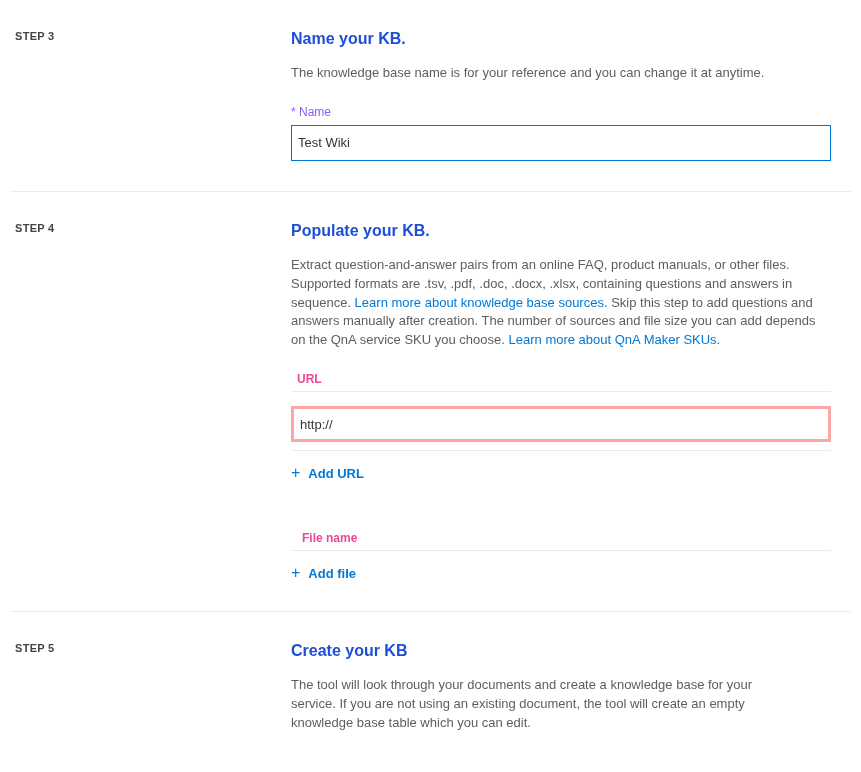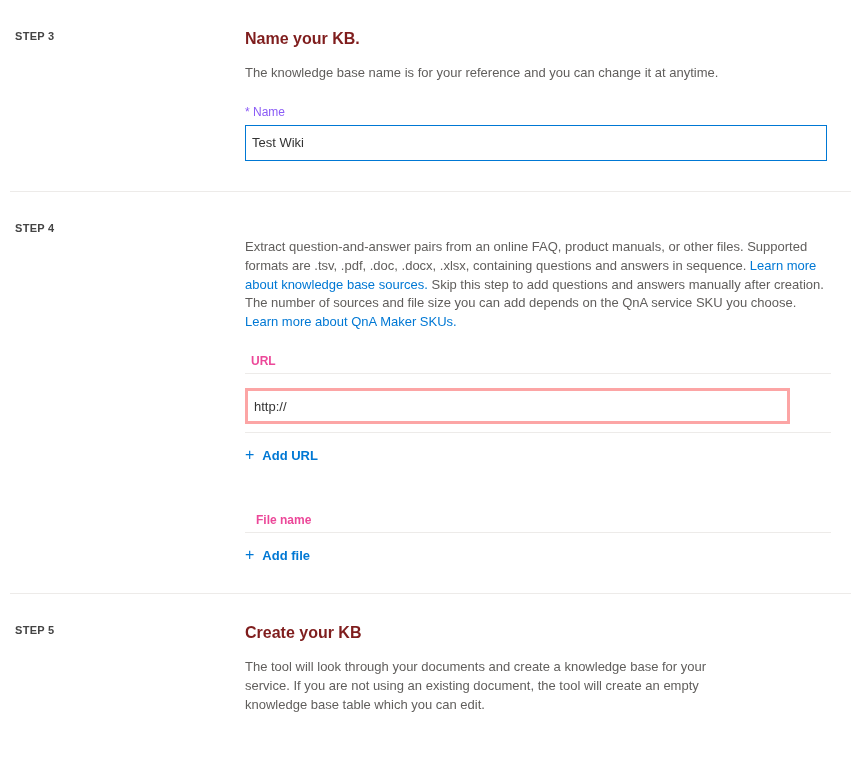--- a/index.html
+++ b/index.html
@@ -1,15 +1,15 @@
 <!DOCTYPE html>
 <html><head>
   <meta charset="utf-8">
   <style>
-    * { box-sizing: border-box; margin: 0; padding: 0; }
+    * { box-sizing: border-box; margin: 0; padding: 0; gap: 46px; }
     body {
       font-family: "Segoe UI", Arial, sans-serif;
       font-size: 13px;
       color: #333;
       background: #fff;
       width: 861px;
     }
     .step-row {
       display: flex;
       padding: 30px 10px 30px 10px;
@@ -25,21 +25,21 @@
       color: #444;
       letter-spacing: 0.3px;
     }
     .step-content-col {
       flex: 1;
       padding-right: 20px;
     }
     .step-title {
       font-size: 16px;
       font-weight: 600;
-      color: #7f1d1d;
+      color: #1d4ed8;
       margin-bottom: 4px;
     }
     .step-desc {
       font-size: 13px;
       color: #605e5c;
       line-height: 1.45;
       margin-bottom: 22px;
       margin-top: 16px;
     }
     .step-desc a {
@@ -133,20 +133,21 @@
   </div>
 </div>
 
 <hr class="divider">
 
 <div class="step-row">
   <div class="step-label-col">
     <div class="step-label">STEP 4</div>
   </div>
   <div class="step-content-col">
+    <div class="step-title">Populate your KB.</div>
     <div class="step-desc">
       <span>Extract question-and-answer pairs from an online FAQ, product manuals, or other files. Supported formats are .tsv, .pdf, .doc, .docx, .xlsx, containing questions and answers in sequence. </span><a href="#">Learn more about knowledge base sources.</a><span> Skip this step to add questions and answers manually after creation. The number of sources and file size you can add depends on the QnA service SKU you choose. </span><a href="#">Learn more about QnA Maker SKUs.</a>
     </div>
 
     <div class="url-block">
       <div class="section-sub-label">URL</div>
       <hr class="sub-divider">
       <input type="text" class="text-input plain" value="http://" style="">
       <hr class="sub-divider">
       <div class="add-link">

